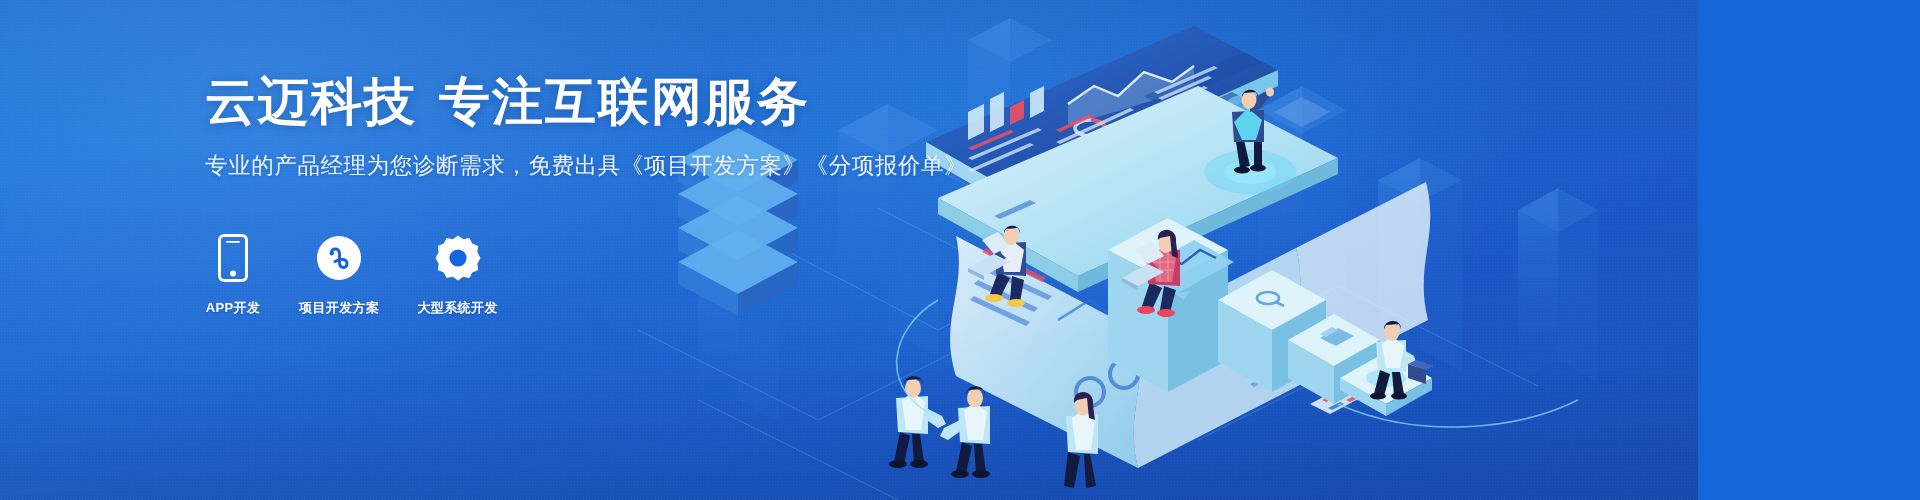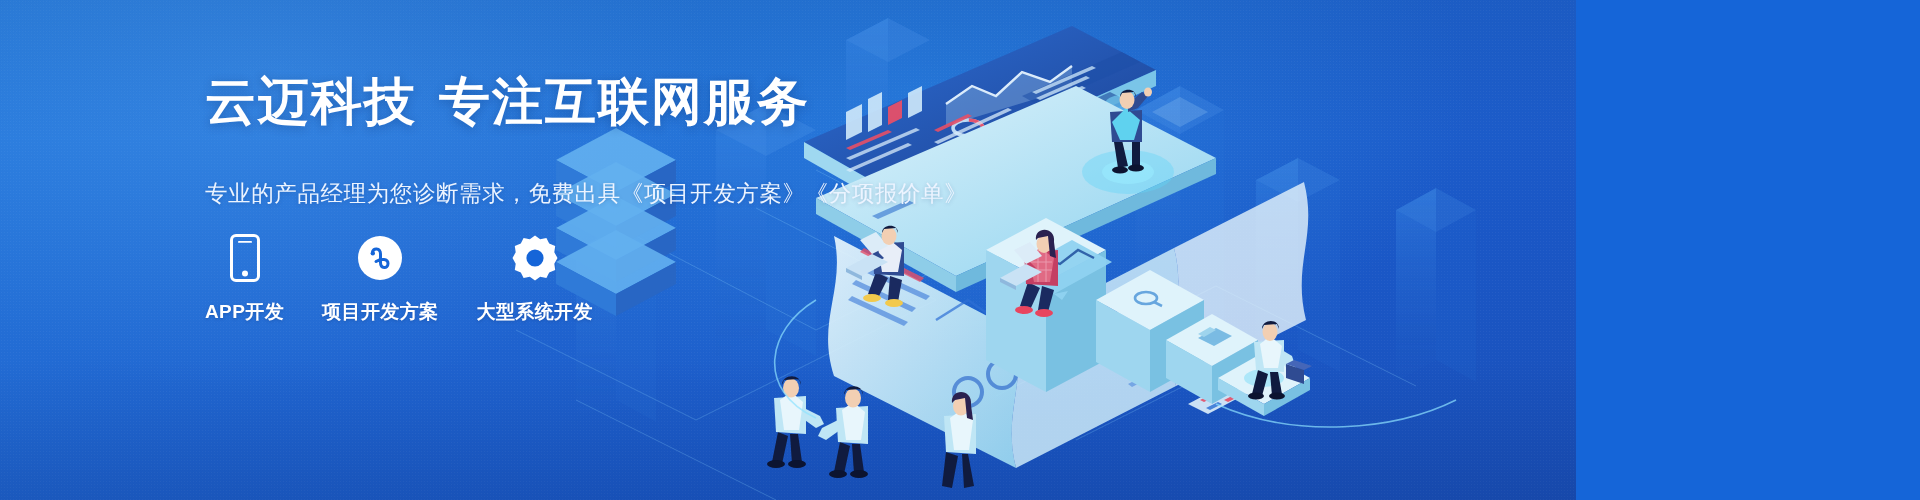--- a/index.html
+++ b/index.html
@@ -4,21 +4,21 @@
 <style>
   * { margin:0; padding:0; box-sizing:border-box; }
   html,body { width:1920px; height:500px; overflow:hidden; }
   body {
     font-family:"Liberation Sans","DejaVu Sans",sans-serif;
     background:#1565d8;
   }
 
   .banner {
     position:relative;
-    width:1576px; height:500px;
+    width:1698px; height:500px;
     overflow:hidden;
     background:
       radial-gradient(ellipse 900px 520px at 58% 18%, rgba(42,134,226,0.55) 0%, rgba(42,134,226,0) 62%),
       linear-gradient(160deg, #2a7fe0 0%, #2573d8 22%, #1f63cf 48%, #1a57c6 72%, #1a4fb8 100%);
   }
   
   .banner::before{
     content:""; position:absolute; inset:0;
     background-image:radial-gradient(rgba(255,255,255,0.045) 1px, transparent 1px);
     background-size:3px 3px;
@@ -46,21 +46,21 @@
     font-size:51px;
     font-weight:bold;
     letter-spacing:2px;
     line-height:1.18;
     white-space:nowrap;
     text-shadow:0 2px 10px rgba(6,40,100,0.30);
   }
   .headline .gap{ display:inline-block; width:22px; }
 
   .sub{
-    margin-top:44px;
+    margin-top:16px;
     color:#ecf4ff;
     font-size:22.5px;
     line-height:1.62;
     letter-spacing:0.6px;
     white-space:nowrap;
     text-shadow:0 1px 4px rgba(6,40,100,0.22);
   }
   .sub .line{ display:block; }
 
   
@@ -73,21 +73,21 @@
     display:flex; flex-direction:column; align-items:center;
     width:auto; min-width:56px;
   }
   .svc-icon{
     height:52px; display:flex; align-items:center; justify-content:center;
     margin-bottom:15px;
   }
   .svc-icon svg{ display:block; fill:#ffffff; }
   .svc-label{
     color:#ffffff;
-    font-size:19px;
+    font-size:13px;
     font-weight:bold;
     letter-spacing:0.4px;
     white-space:nowrap;
     text-shadow:0 1px 3px rgba(6,40,100,0.25);
   }
 
   
   .illus{
     position:absolute; right:0; top:0;
     width:1060px; height:500px;

